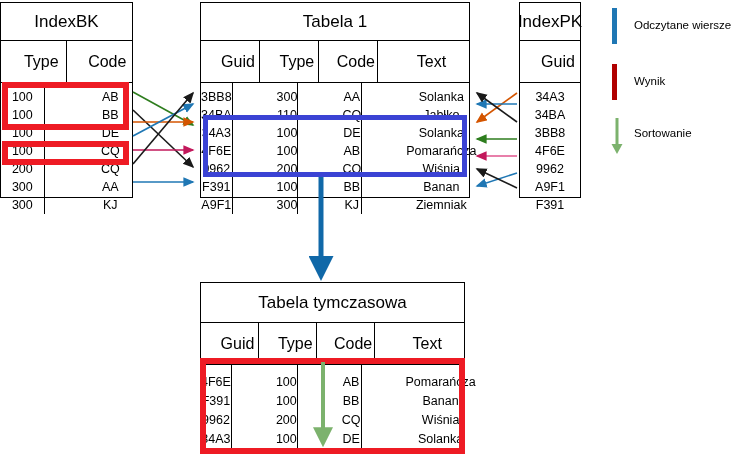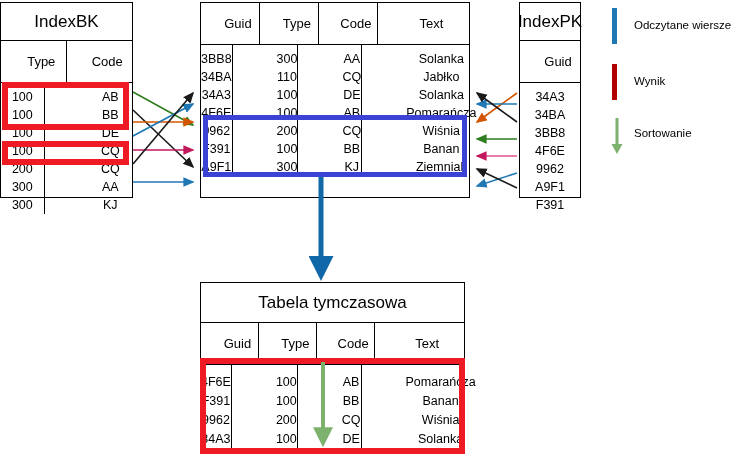--- a/index.html
+++ b/index.html
@@ -31,21 +31,21 @@
     align-items: center;
     justify-content: center;
   }
   .tbl-head {
     display: flex;
     border-bottom: 1.5px solid #000;
     box-sizing: border-box;
   }
   .tbl-head > div {
     text-align: center;
-    font-size: 13px;
+    font-size: 16px;
     color: #000;
     box-sizing: border-box;
     display: flex;
     align-items: center;
     justify-content: center;
     border-right: 1.5px solid #000;
     padding-left: 16px;
   }
   .tbl-head > div:last-child { border-right: none; }
   .tbl-body {
@@ -192,20 +192,21 @@
         <div class="cell">DE</div>
         <div class="cell">CQ</div>
         <div class="cell">CQ</div>
         <div class="cell">AA</div>
         <div class="cell">KJ</div>
       </div>
     </div>
   </div>
 
   <div class="tbl" id="tabela1">
+    <div class="tbl-title">Tabela 1</div>
     <div class="tbl-head">
       <div>Guid</div>
       <div>Type</div>
       <div>Code</div>
       <div>Text</div>
     </div>
     <div class="tbl-body">
       <div class="col">
         <div class="cell">3BB8</div>
         <div class="cell">34BA</div>

